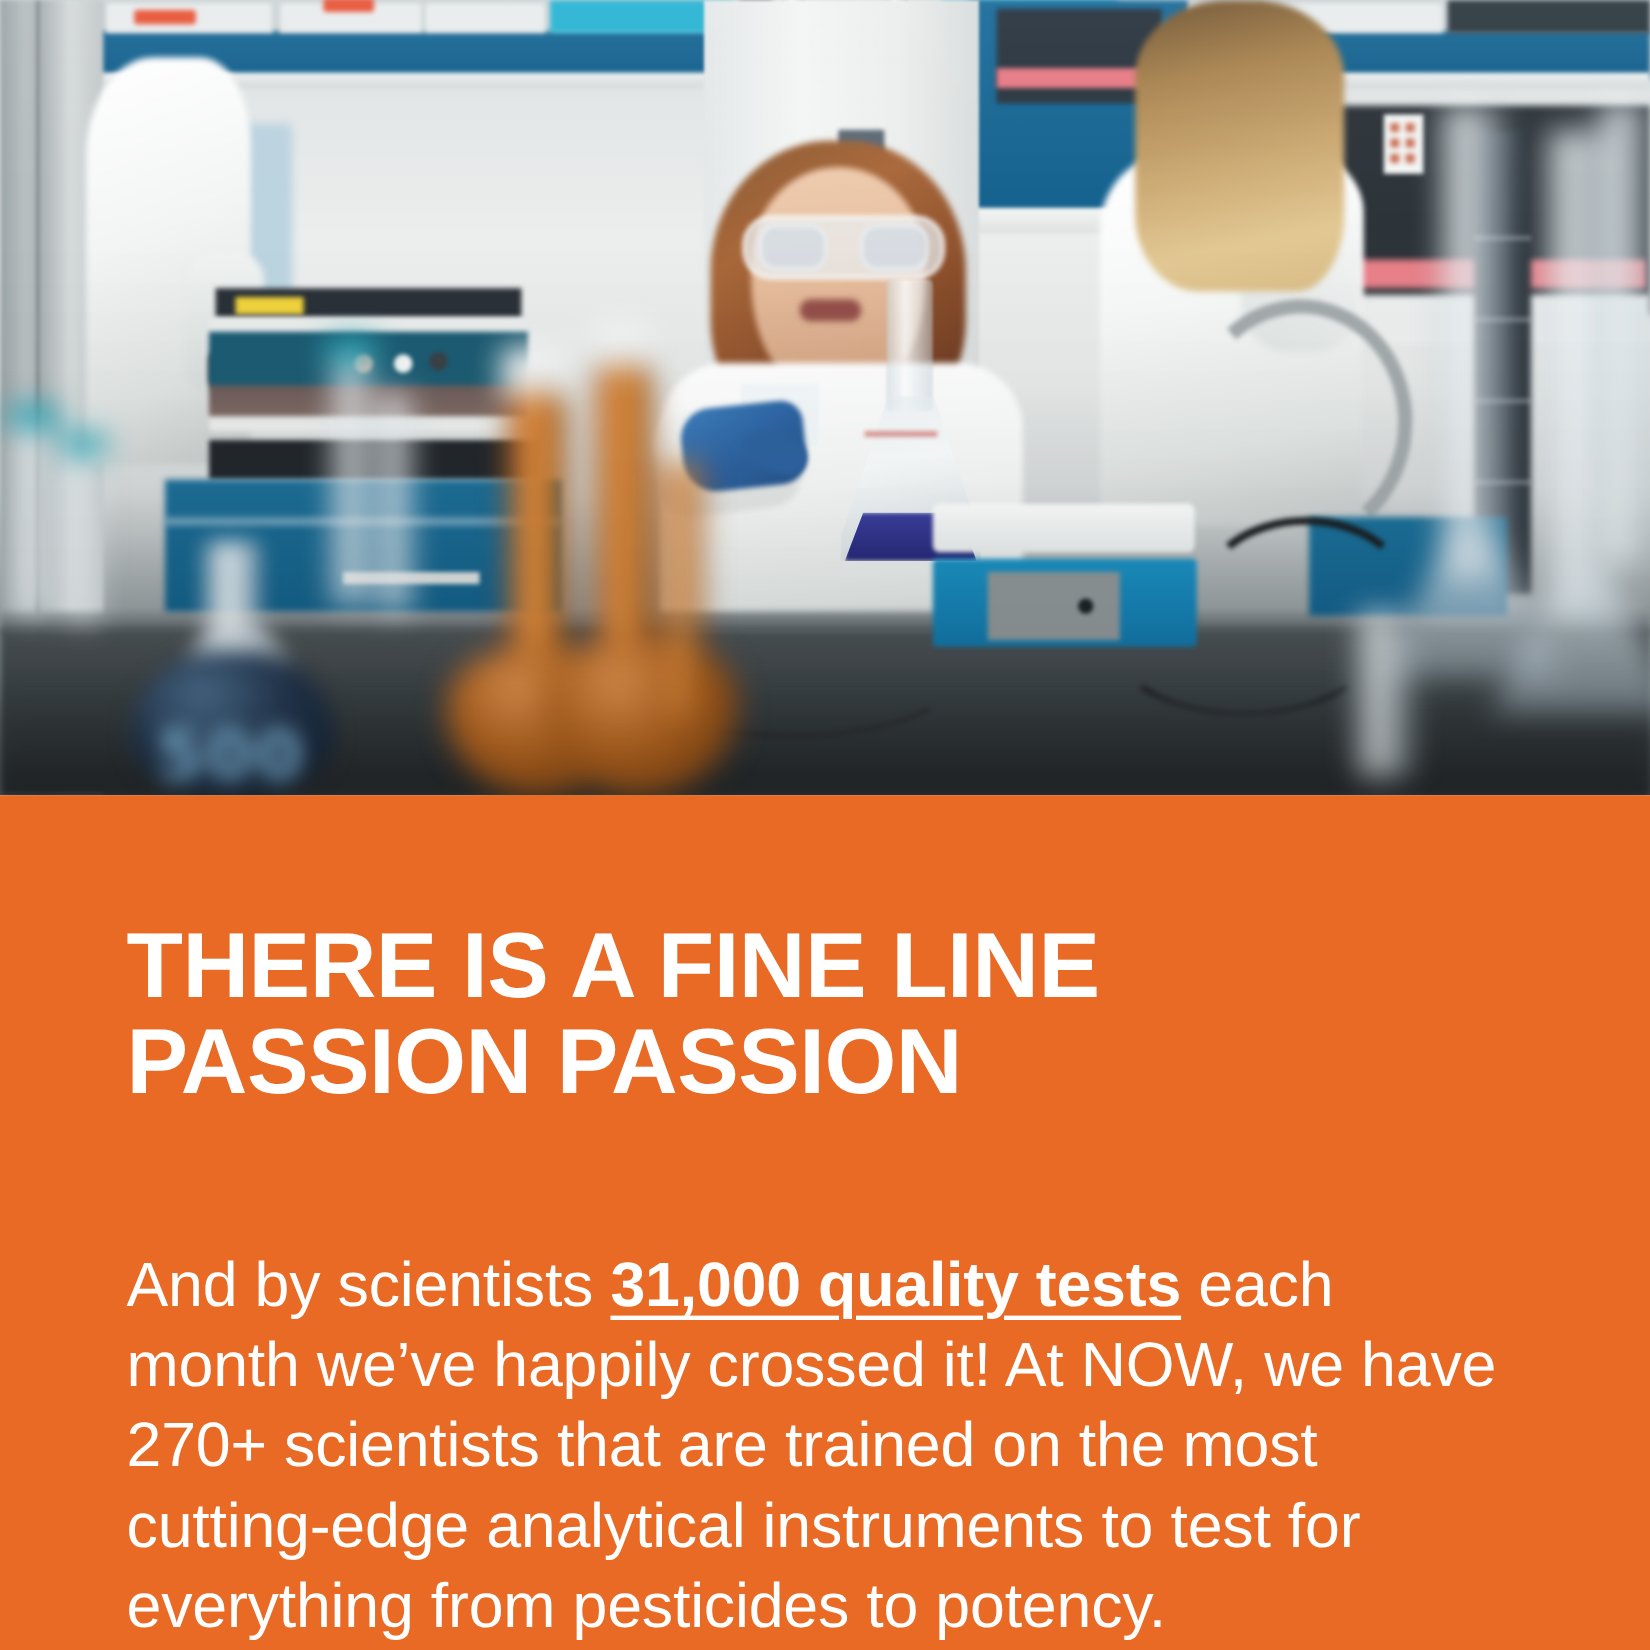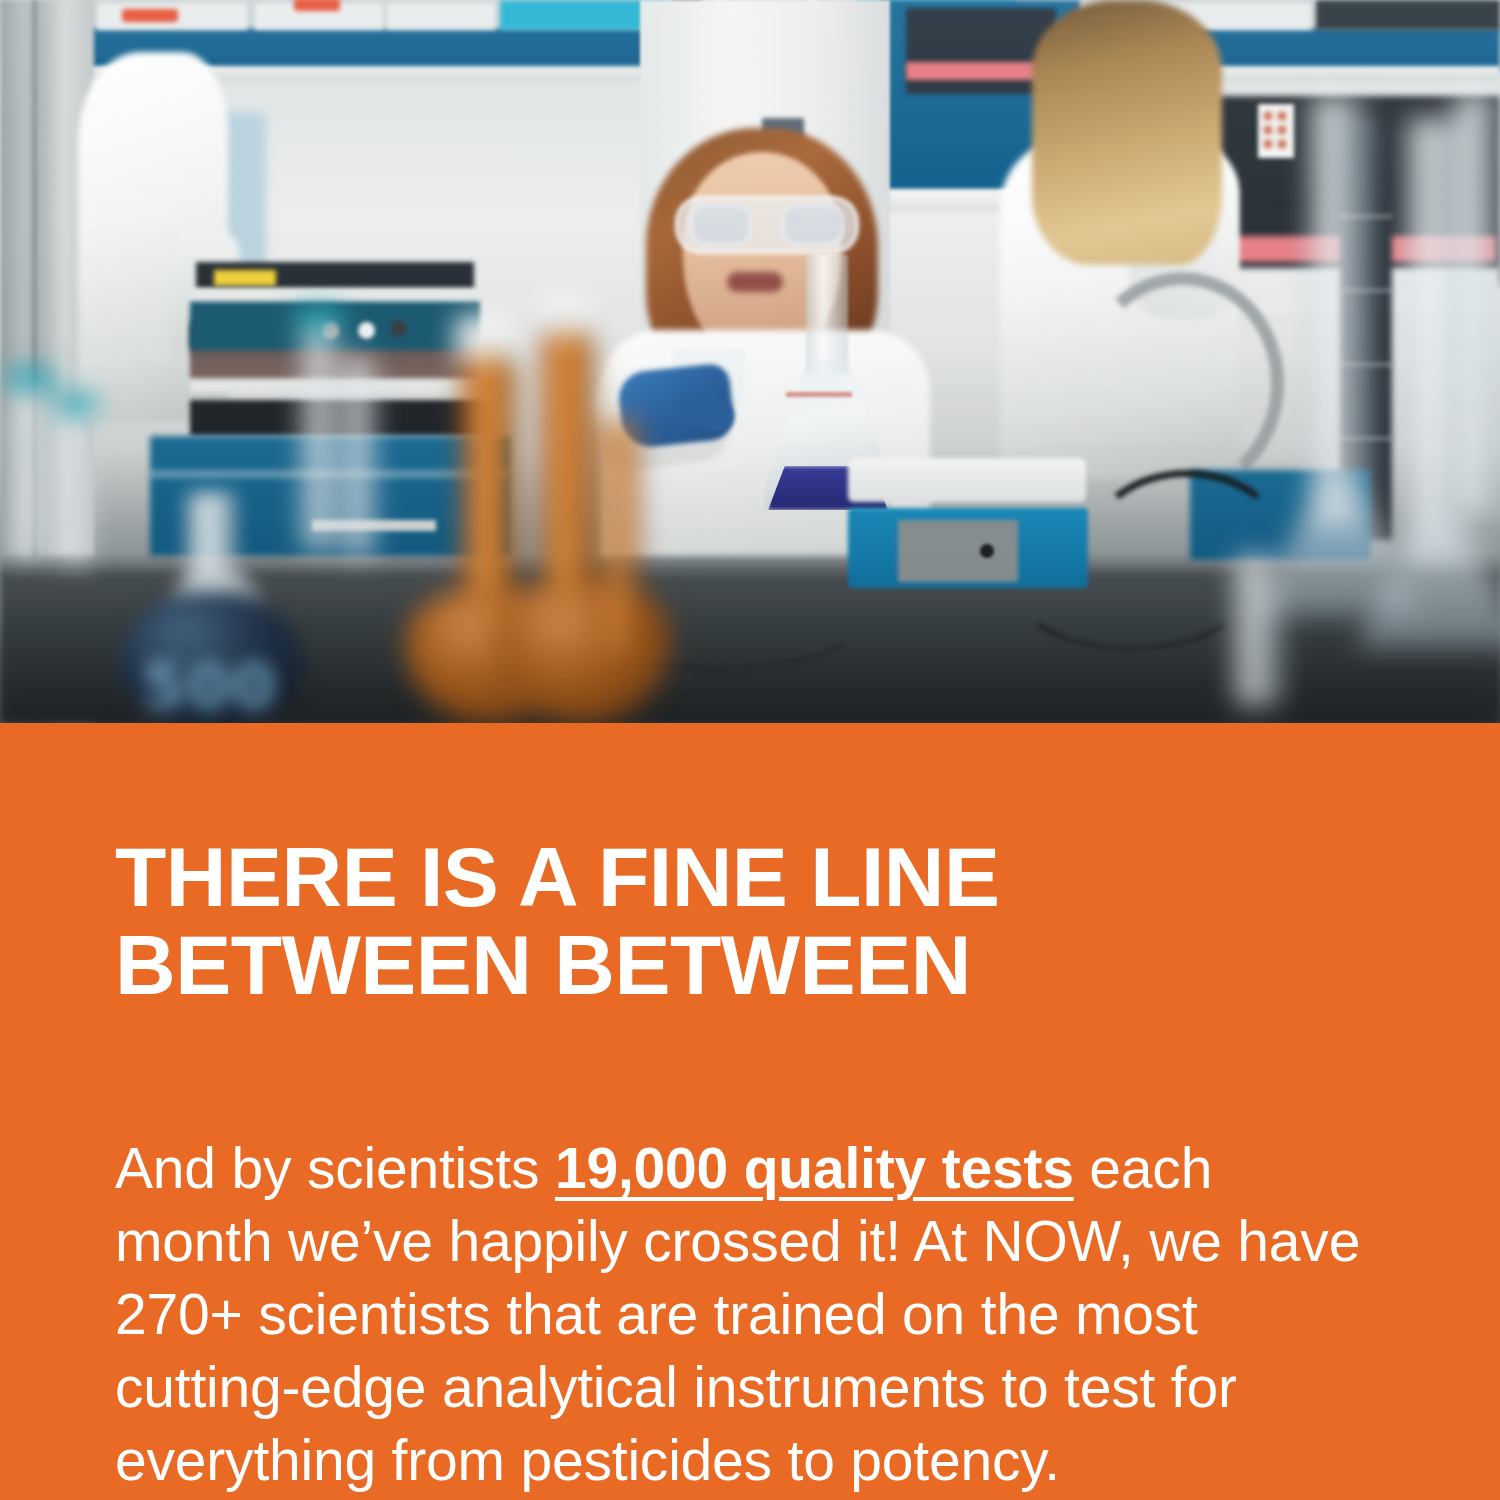--- a/index.html
+++ b/index.html
@@ -767,19 +767,19 @@
       </div>
 
       <div class="photo-veil"></div>
     </div>
   </div>
 
   <div class="panel">
 
     <h1 class="headline">
       <span class="hl-line">THERE IS A FINE LINE</span>
-      <span class="hl-line">BETWEEN BETWEEN</span>
+      <span class="hl-line">PASSION PASSION</span>
     </h1>
 
-    <p class="body-copy"><span>And by scientists </span><span class="emph">19,000 quality tests</span><span> each month we’ve happily crossed it! At NOW, we have 270+ scientists that are trained on the most cutting-edge analytical instruments to test for everything from pesticides to potency.</span></p>
+    <p class="body-copy"><span>And by scientists </span><span class="emph">31,000 quality tests</span><span> each month we’ve happily crossed it! At NOW, we have 270+ scientists that are trained on the most cutting-edge analytical instruments to test for everything from pesticides to potency.</span></p>
 
   </div>
 </div>
 
 </body></html>

